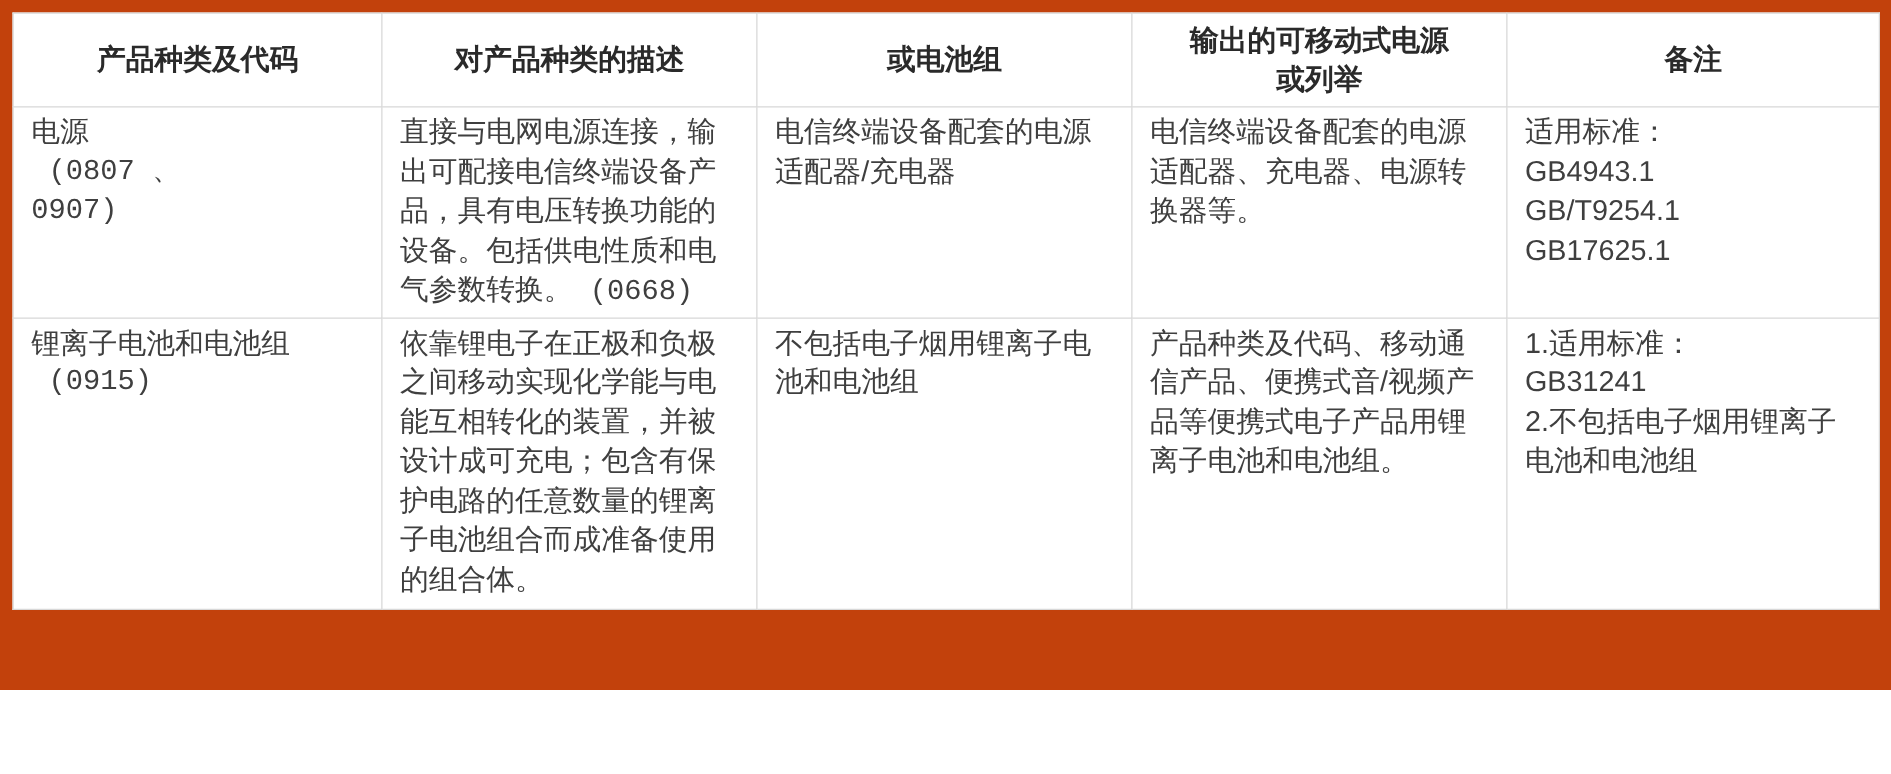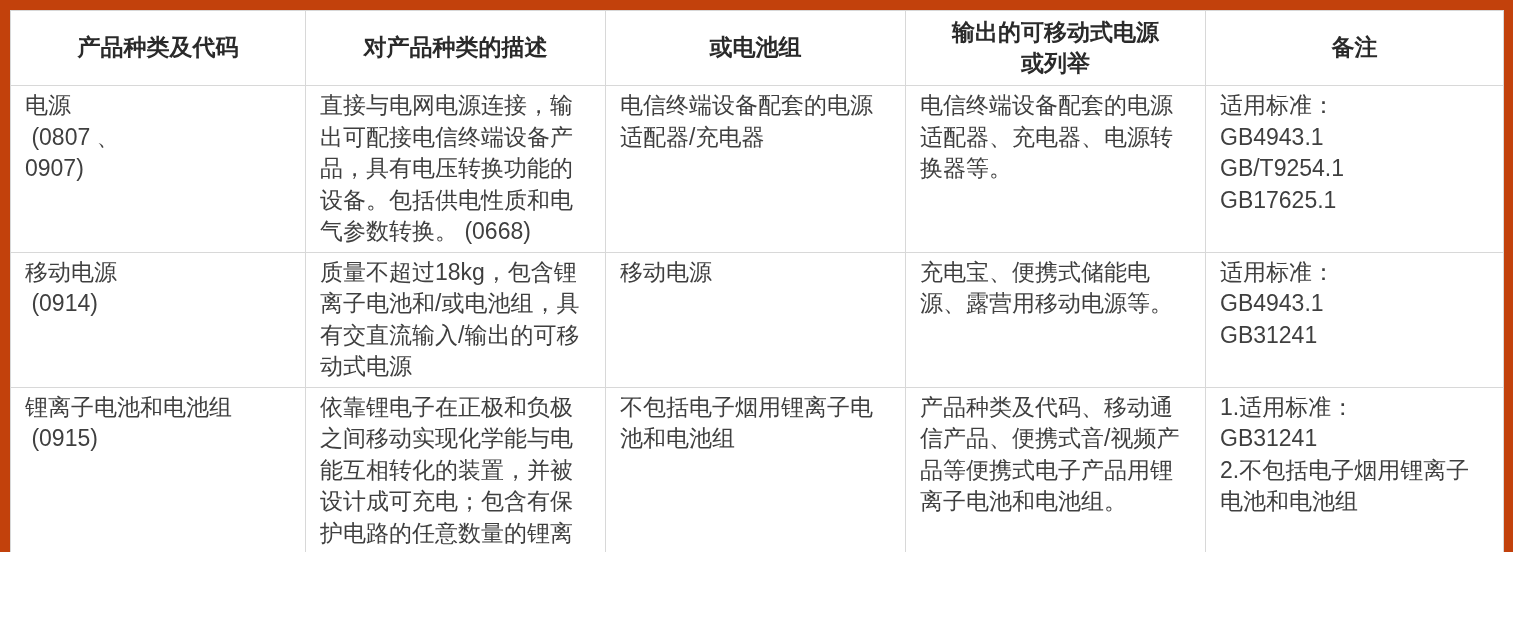--- a/index.html
+++ b/index.html
@@ -42,21 +42,21 @@
     color: #3f3f3f;
     text-align: left;
     vertical-align: top;
     padding: 4px 14px;
   }
   .cell-text {
     white-space: pre-wrap;
     word-break: break-all;
   }
   .serif-code {
-    font-family: Liberation Sans, sans-serif;
+    font-family: Liberation Mono, monospace;
     white-space: pre-wrap;
   }
   tr.header-row { height: 75px; }
   tr.row-0 { height: 158px; }
   tr.row-1 { height: 132px; }
   tr.row-2 { height: 233px; }
 </style>
 </head>
 <body>
 
@@ -95,40 +95,20 @@
         <td>
           <span class="cell-text">电信终端设备配套的电源适配器、充电器、电源转换器等。</span>
         </td>
         <td>
           <span class="cell-text">适用标准：
 GB4943.1
 GB/T9254.1
 GB17625.1</span>
         </td>
       </tr>
-      <tr class="row-1">
-        <td>
-          <div class="cell-text">移动电源</div>
-          <div class="serif-code"> (0914)</div>
-        </td>
-        <td>
-          <span class="cell-text">质量不超过18kg，包含锂离子电池和/或电池组，具有交直流输入/输出的可移动式电源</span><span class="serif-code"></span>
-        </td>
-        <td>
-          <span class="cell-text">移动电源</span>
-        </td>
-        <td>
-          <span class="cell-text">充电宝、便携式储能电源、露营用移动电源等。</span>
-        </td>
-        <td>
-          <span class="cell-text">适用标准：
-GB4943.1
-GB31241</span>
-        </td>
-      </tr>
       <tr class="row-2">
         <td>
           <div class="cell-text">锂离子电池和电池组</div>
           <div class="serif-code"> (0915)</div>
         </td>
         <td>
           <span class="cell-text">依靠锂电子在正极和负极之间移动实现化学能与电能互相转化的装置，并被设计成可充电；包含有保护电路的任意数量的锂离子电池组合而成准备使用的组合体。</span><span class="serif-code"></span>
         </td>
         <td>
           <span class="cell-text">不包括电子烟用锂离子电池和电池组</span>

